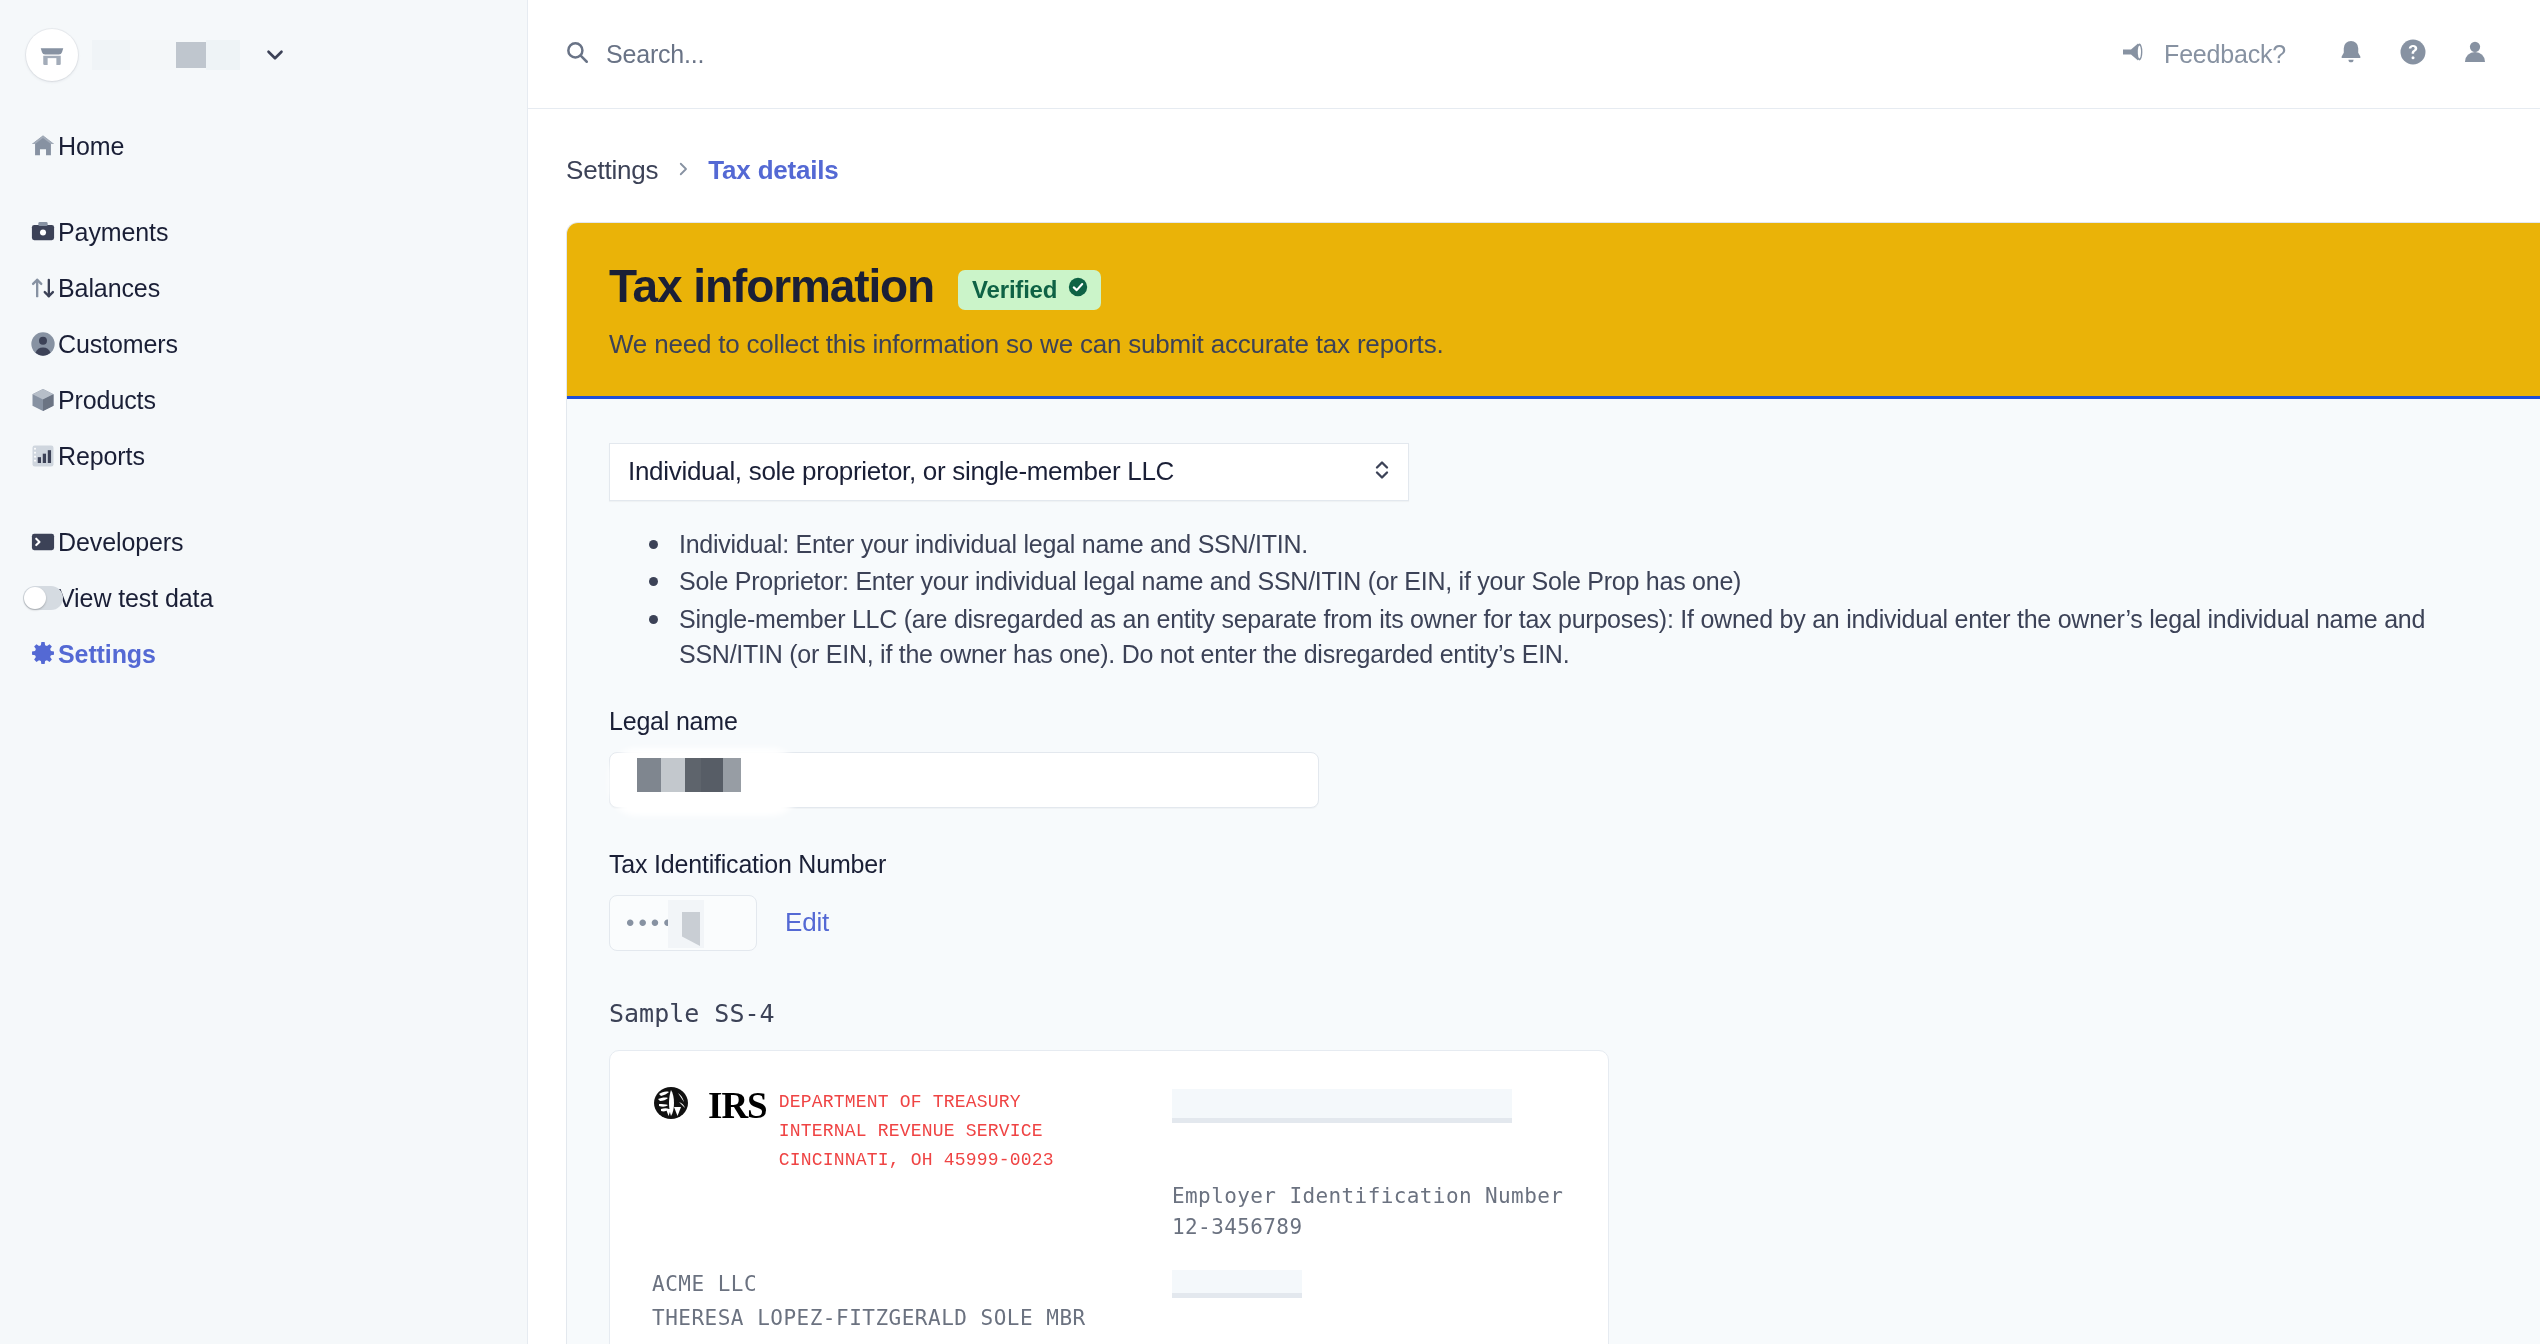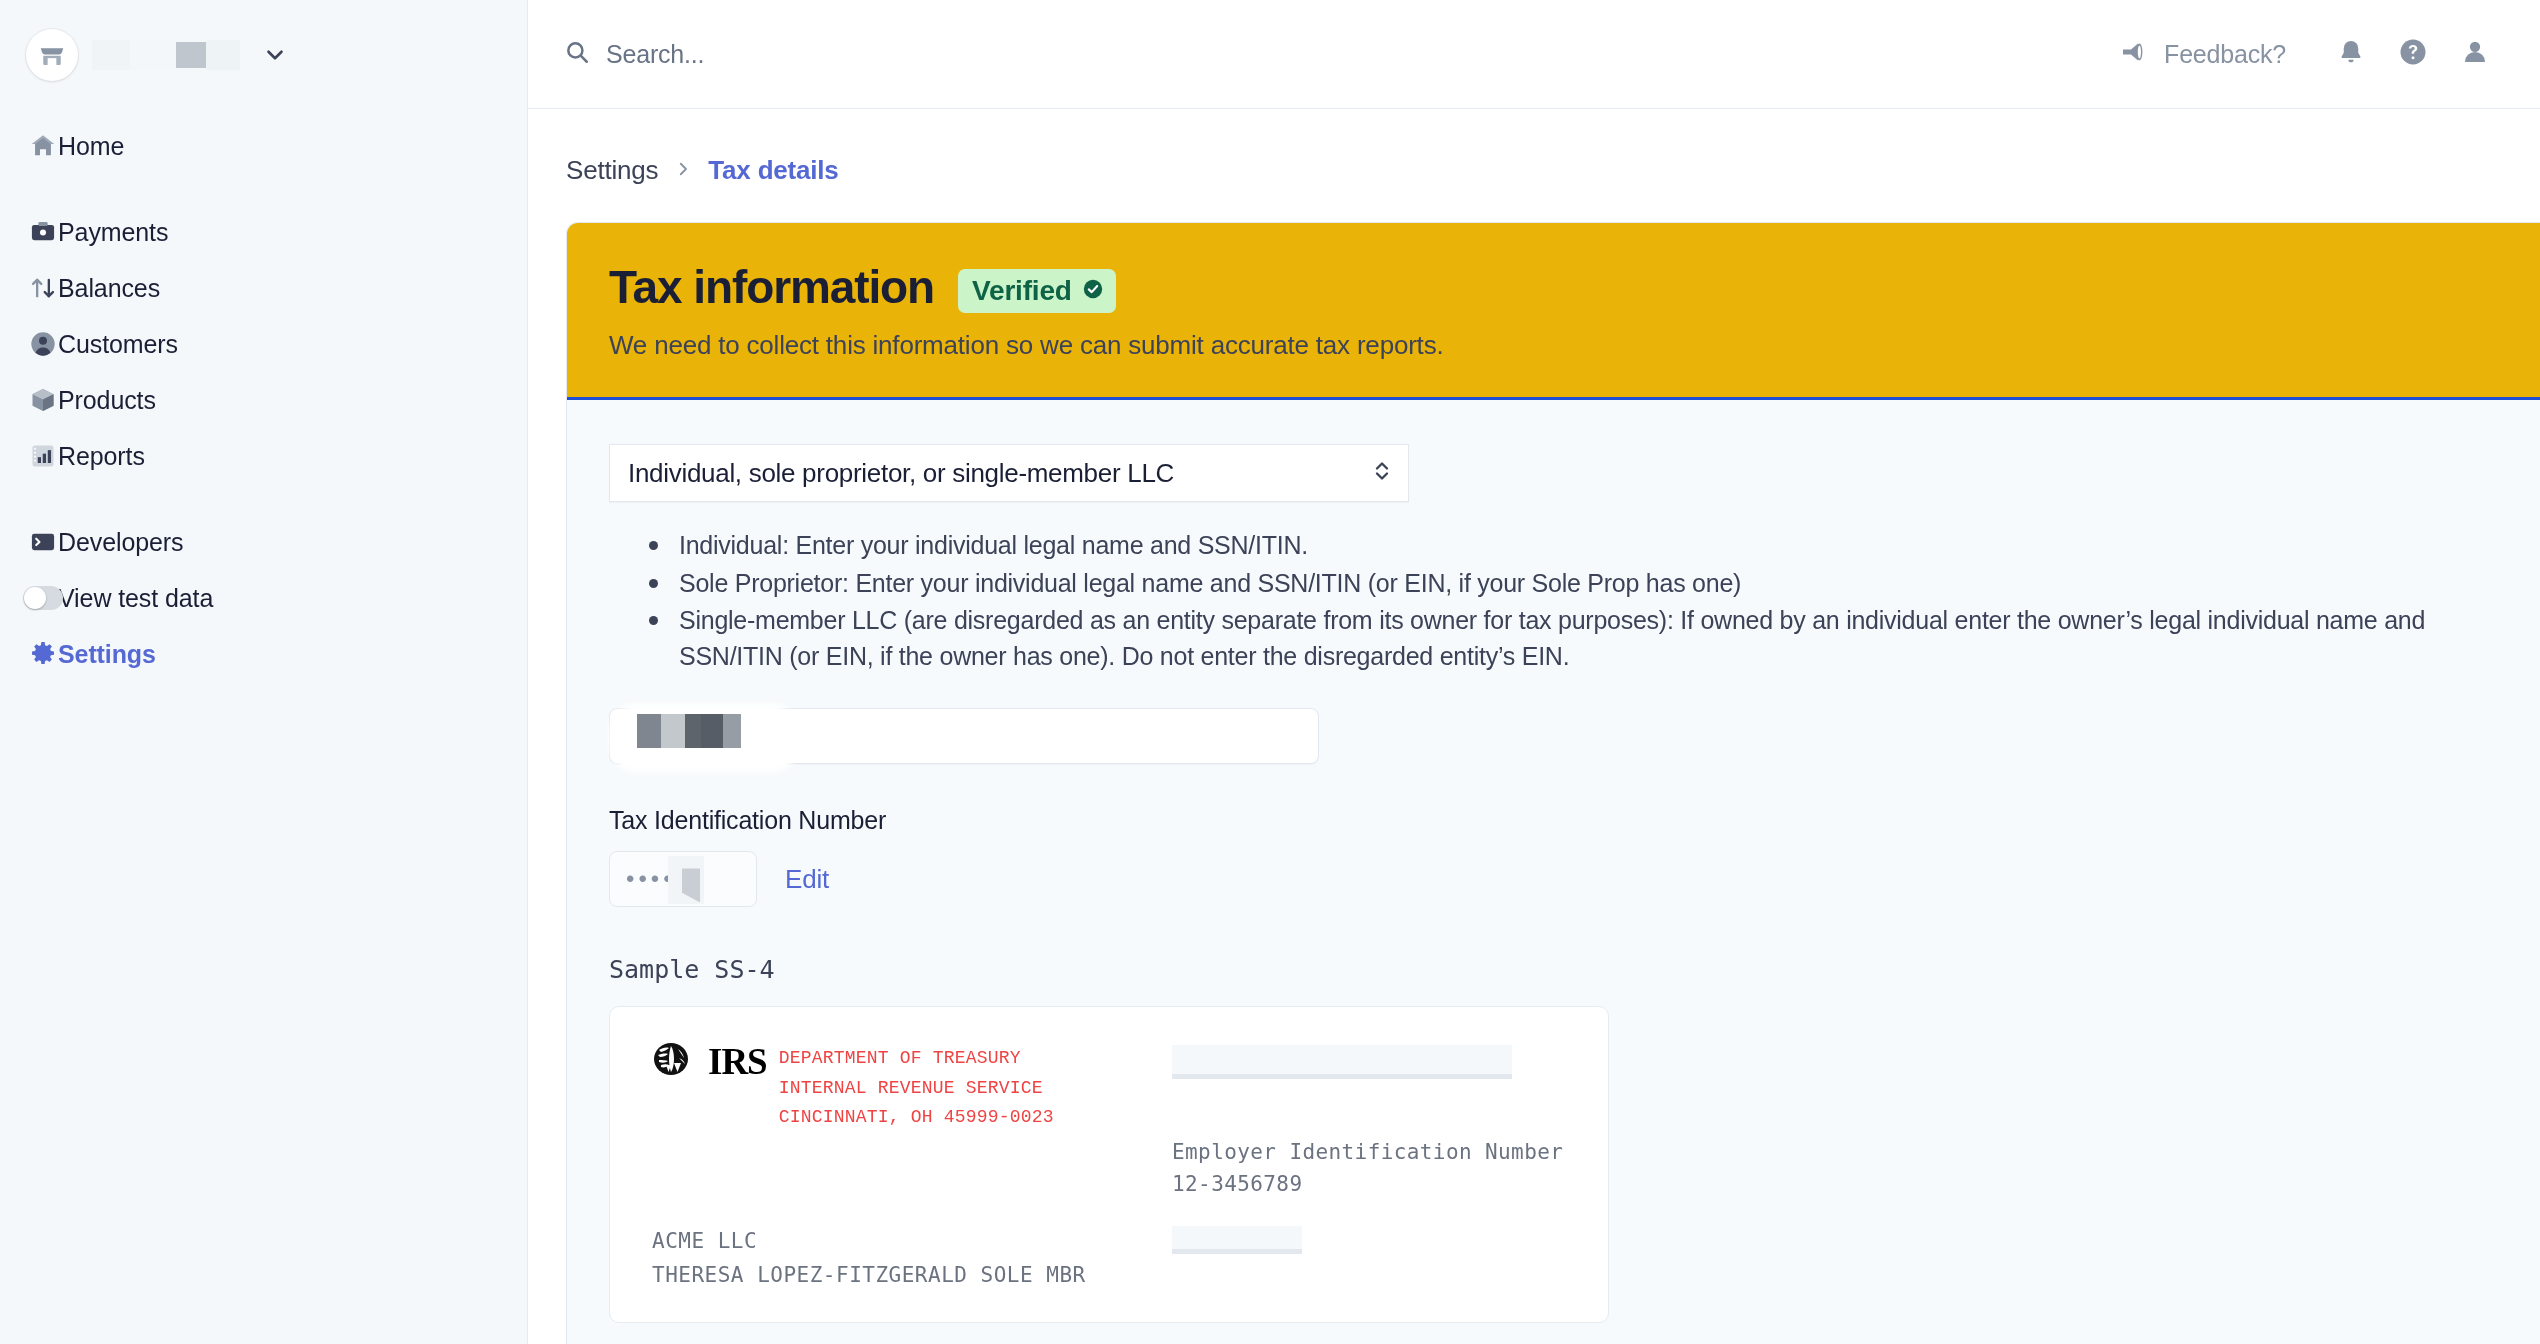--- a/index.html
+++ b/index.html
@@ -186,21 +186,21 @@
     letter-spacing: -1.1px;
     color: #1a1f36;
     line-height: 1.1;
   }
   .badge {
     display: inline-flex; align-items: flex-end; gap: 10px;
     background: #cbf4c9;
     color: #0e6245;
     border-radius: 7px;
     padding: 6px 12px 6px 14px;
-    font-size: 28px;
+    font-size: 24px;
     font-weight: 600;
     letter-spacing: -0.2px;
     margin-top: 8px;
   }
   .card-subtitle {
     font-size: 26px;
     color: #3c4257;
     letter-spacing: -0.2px;
     line-height: 1.4;
   }
@@ -637,20 +637,21 @@
                 </svg>
             </span>
           </div>
 
           <ul class="bullets">
             <li>Individual: Enter your individual legal name and SSN/ITIN.</li>
             <li>Sole Proprietor: Enter your individual legal name and SSN/ITIN (or EIN, if your Sole Prop has one)</li>
             <li>Single-member LLC (are disregarded as an entity separate from its owner for tax purposes): If owned by an individual enter the owner’s legal individual name and SSN/ITIN (or EIN, if the owner has one). Do not enter the disregarded entity’s EIN.</li>
           </ul>
 
+          <label class="field-label">Legal name</label>
           <div class="legal-wrap">
             <div class="text-input"></div>
             <div class="legal-redaction"></div>
             <div class="legal-bar">
               <span class="lb1"></span>
                 <span class="lb2"></span>
                 <span class="lb3"></span>
                 <span class="lb4"></span>
                 <span class="lb5"></span>
             </div>

